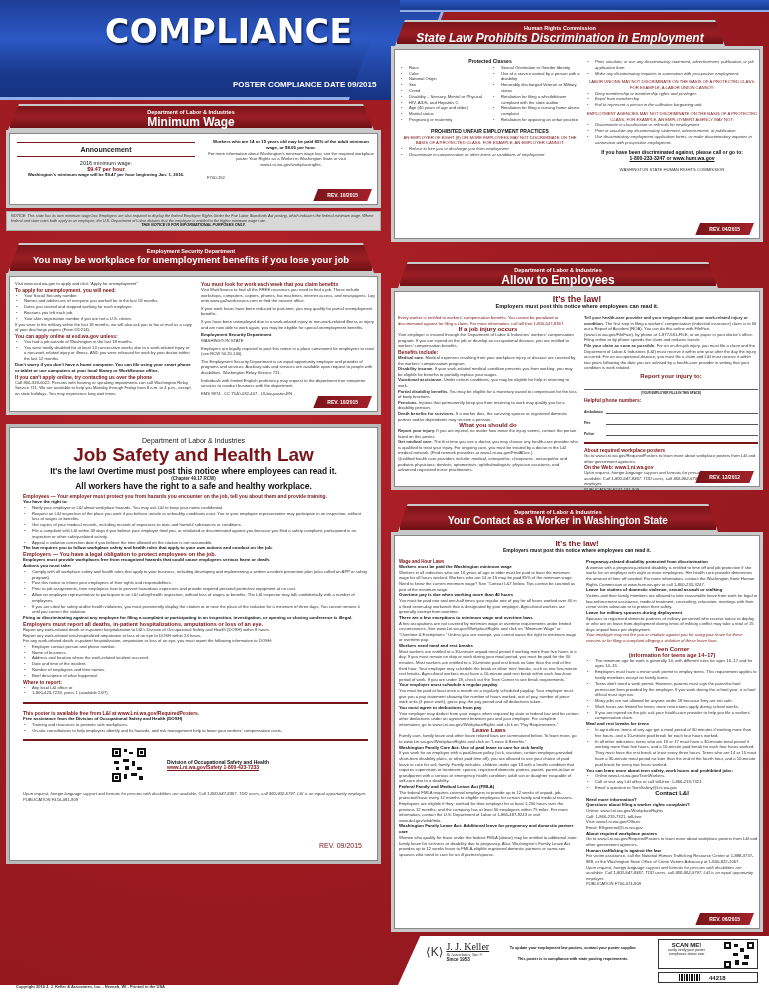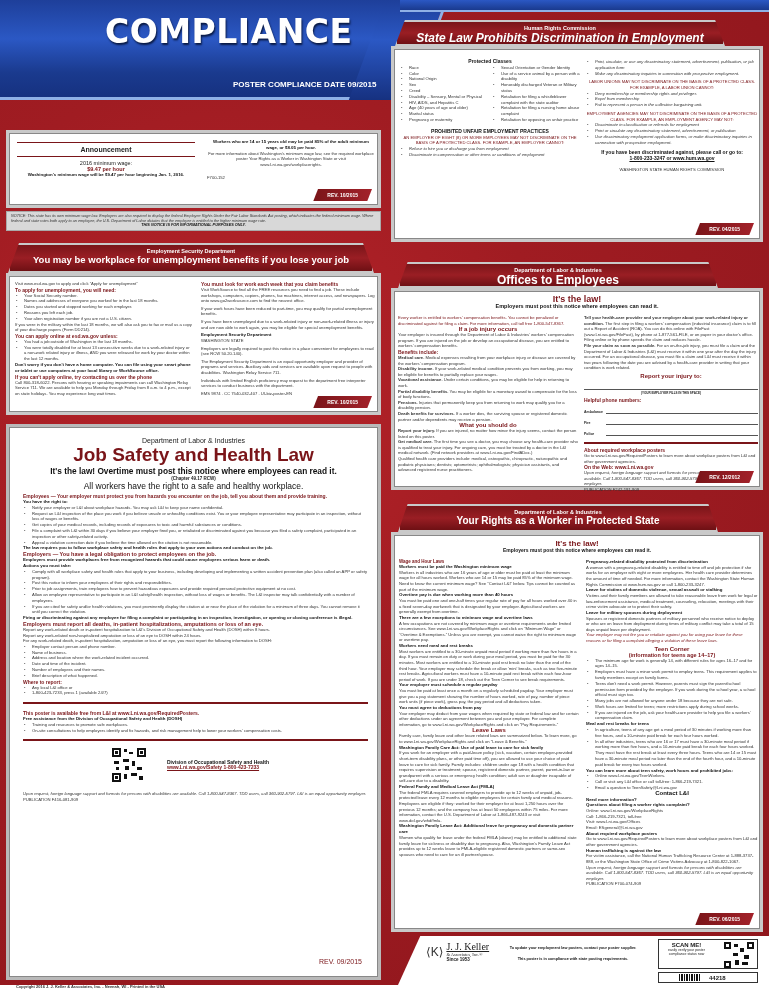--- a/index.html
+++ b/index.html
@@ -38,20 +38,24 @@
 <body>
 
 <div class="poster">
 
   <div class="header">
     <div class="hdr-title">COMPLIANCE</div>
     <div class="hdr-date">POSTER COMPLIANCE DATE 09/2015</div>
   </div>
   <div class="top-blue-strip"></div>
 
+  <div class="banner" style="left:8px;top:104px;width:366px;height:26px;">
+    <div class="dept">Department of Labor &amp; Industries</div>
+    <div class="ttl">Minimum Wage</div>
+  </div>
   <div class="panel" style="left:6px;top:130px;width:375px;height:78px;">
     <div style="position:absolute;left:8px;top:6px;width:178px;">
       <div class="hr-red"></div>
       <div class="ctr" style="font-size:7px;font-weight:bold;">Announcement</div>
       <div class="hr-red"></div>
       <div class="ctr" style="font-size:5.5px;">2016 minimum wage:</div>
       <div class="ctr red" style="font-size:5.5px;font-weight:bold;">$9.47 per hour</div>
       <div class="ctr smb">Washington's minimum wage will be $9.47 per hour beginning Jan. 1, 2016.</div>
     </div>
     <div style="position:absolute;left:198px;top:6px;width:168px;" class="ctr">
@@ -161,21 +165,21 @@
       <div class="sm" style="margin-top:2px;">Employers are legally required to post this notice in a place convenient for employees to read (see RCW 50.20.140).</div>
       <div class="sm" style="margin-top:2px;">The Employment Security Department is an equal opportunity employer and provider of programs and services. Auxiliary aids and services are available upon request to people with disabilities. Washington Relay Service 711.</div>
       <div class="sm" style="margin-top:2px;">Individuals with limited English proficiency may request to the department free interpreter services to conduct business with the department.</div>
       <div class="sm" style="margin-top:2px;">EMS 9874 . CC 7540-032-407 . UI-biz-poster-EN</div>
     </div>
     <div class="rev">REV. 10/2015</div>
   </div>
 
   <div class="banner" style="left:398px;top:262px;width:320px;height:26px;">
     <div class="dept">Department of Labor &amp; Industries</div>
-    <div class="ttl">Offices to Employees</div>
+    <div class="ttl">Allow to Employees</div>
   </div>
   <div class="panel" style="left:391px;top:288px;width:372px;height:202px;">
     <div class="ctr red" style="font-size:9px;font-weight:bold;margin-top:3px;">It's the law!</div>
     <div class="ctr smb" style="font-size:5.5px;">Employers must post this notice where employees can read it.</div>
     <div style="position:absolute;left:4px;top:24px;width:180px;">
       <div class="sm red">Every worker is entitled to workers' compensation benefits. You cannot be penalized or discriminated against for filing a claim. For more information, call toll free 1-800-547-8367.</div>
       <div class="ctr redh" style="font-size:6px;">If a job injury occurs</div>
       <div class="sm">Your employer is insured through the Department of Labor &amp; Industries' workers' compensation program. If you are injured on the job or develop an occupational disease, you are entitled to workers' compensation benefits.</div>
       <div class="redh">Benefits include:</div>
       <div class="sm"><b>Medical care.</b> <span>Medical expenses resulting from your workplace injury or disease are covered by the workers' compensation program.</span></div>
@@ -211,26 +215,26 @@
       <div class="hr-red" style="border-top-width:2px;margin-top:6px;"></div>
       <div class="redh">About required workplace posters</div>
       <div class="sm">Go to www.Lni.wa.gov/RequiredPosters to learn more about workplace posters from L&amp;I and other government agencies.</div>
       <div class="redh">On the Web: www.Lni.wa.gov</div>
       <div class="sm it">Upon request, foreign language support and formats for persons with disabilities are available. Call 1-800-547-8367. TDD users, call 360-902-5797. L&amp;I is an equal opportunity employer.</div>
       <div class="sm">PUBLICATION F242-191-909</div>
     </div>
     <div class="rev">REV. 12/2012</div>
   </div>
 
-  <div class="panel" style="left:6px;top:424px;width:375px;height:556px;border-color:#b9b9b9;">
+  <div class="panel" style="left:6px;top:424px;width:375px;height:440px;border-color:#b9b9b9;">
     <div class="ctr" style="font-size:7px;margin-top:10px;">Department of Labor &amp; Industries</div>
     <div class="ctr red" style="font-size:19px;font-weight:bold;line-height:22px;">Job Safety and Health Law</div>
     <div class="ctr" style="font-size:8.3px;font-weight:bold;color:#111;">It's the law! Overtime must post this notice where employees can read it.</div>
     <div class="ctr" style="font-size:4.5px;font-weight:bold;">(Chapter 49.17 RCW)</div>
-    <div class="ctr" style="font-size:8.5px;font-weight:normal;color:#111;">All workers have the right to a safe and healthy workplace.</div>
+    <div class="ctr" style="font-size:8.5px;font-weight:bold;color:#111;">All workers have the right to a safe and healthy workplace.</div>
     <div style="padding:2px 10px 0 14px;">
       <div class="redh">Employees — Your employer must protect you from hazards you encounter on the job, tell you about them and provide training.</div>
       <div class="smb">You have the right to:</div>
       <ul class="b">
         <li>Notify your employer or L&amp;I about workplace hazards. You may ask L&amp;I to keep your name confidential.</li>
         <li>Request an L&amp;I inspection of the place you work if you believe unsafe or unhealthy conditions exist. You or your employee representative may participate in an inspection, without loss of wages or benefits.</li>
         <li>Get copies of your medical records, including records of exposures to toxic and harmful substances or conditions.</li>
         <li>File a complaint with L&amp;I within 30 days if you believe your employer fired you, or retaliated or discriminated against you because you filed a safety complaint, participated in an inspection or other safety-related activity.</li>
         <li>Appeal a violation correction date if you believe the time allowed on the citation is not reasonable.</li>
       </ul>
@@ -301,21 +305,21 @@
         </div>
       </div>
       <div class="sm it" style="margin-top:8px;">Upon request, foreign language support and formats for persons with disabilities are available. Call 1-800-547-8367. TDD users, call 360-902-5797. L&amp;I is an equal opportunity employer.</div>
       <div class="sm">PUBLICATION F416-081-909</div>
     </div>
     <div class="red" style="position:absolute;right:16px;bottom:12px;font-size:7px;">REV. 09/2015</div>
   </div>
 
   <div class="banner" style="left:398px;top:504px;width:320px;height:28px;">
     <div class="dept">Department of Labor &amp; Industries</div>
-    <div class="ttl" style="font-size:10px;">Your Rights as a Worker in Protected State</div>
+    <div class="ttl" style="font-size:10px;">Your Contact as a Worker in Washington State</div>
   </div>
   <div class="panel" style="left:391px;top:532px;width:372px;height:400px;">
     <div class="ctr red" style="font-size:8px;font-weight:bold;margin-top:4px;">It's the law!</div>
     <div class="ctr smb" style="font-size:5px;">Employers must post this notice where employees can read it.</div>
     <div style="position:absolute;left:5px;top:24px;width:180px;">
       <div class="redh" style="font-size:4.5px;">Wage and Hour Laws</div>
       <div class="smb">Workers must be paid the Washington minimum wage</div>
       <div class="sm">Workers in all industries who are 16 years of age or older must be paid at least the minimum wage for all hours worked. Workers who are 14 or 15 may be paid 85% of the minimum wage. Need to know the current minimum wage? See "Contact L&amp;I" below. Tips cannot be counted as part of the minimum wage.</div>
       <div class="smb">Overtime pay is due when working more than 40 hours</div>
       <div class="sm">You must be paid one and one-half times your regular rate of pay for all hours worked over 40 in a fixed seven-day workweek that is designated by your employer. Agricultural workers are generally exempt from overtime.</div>

